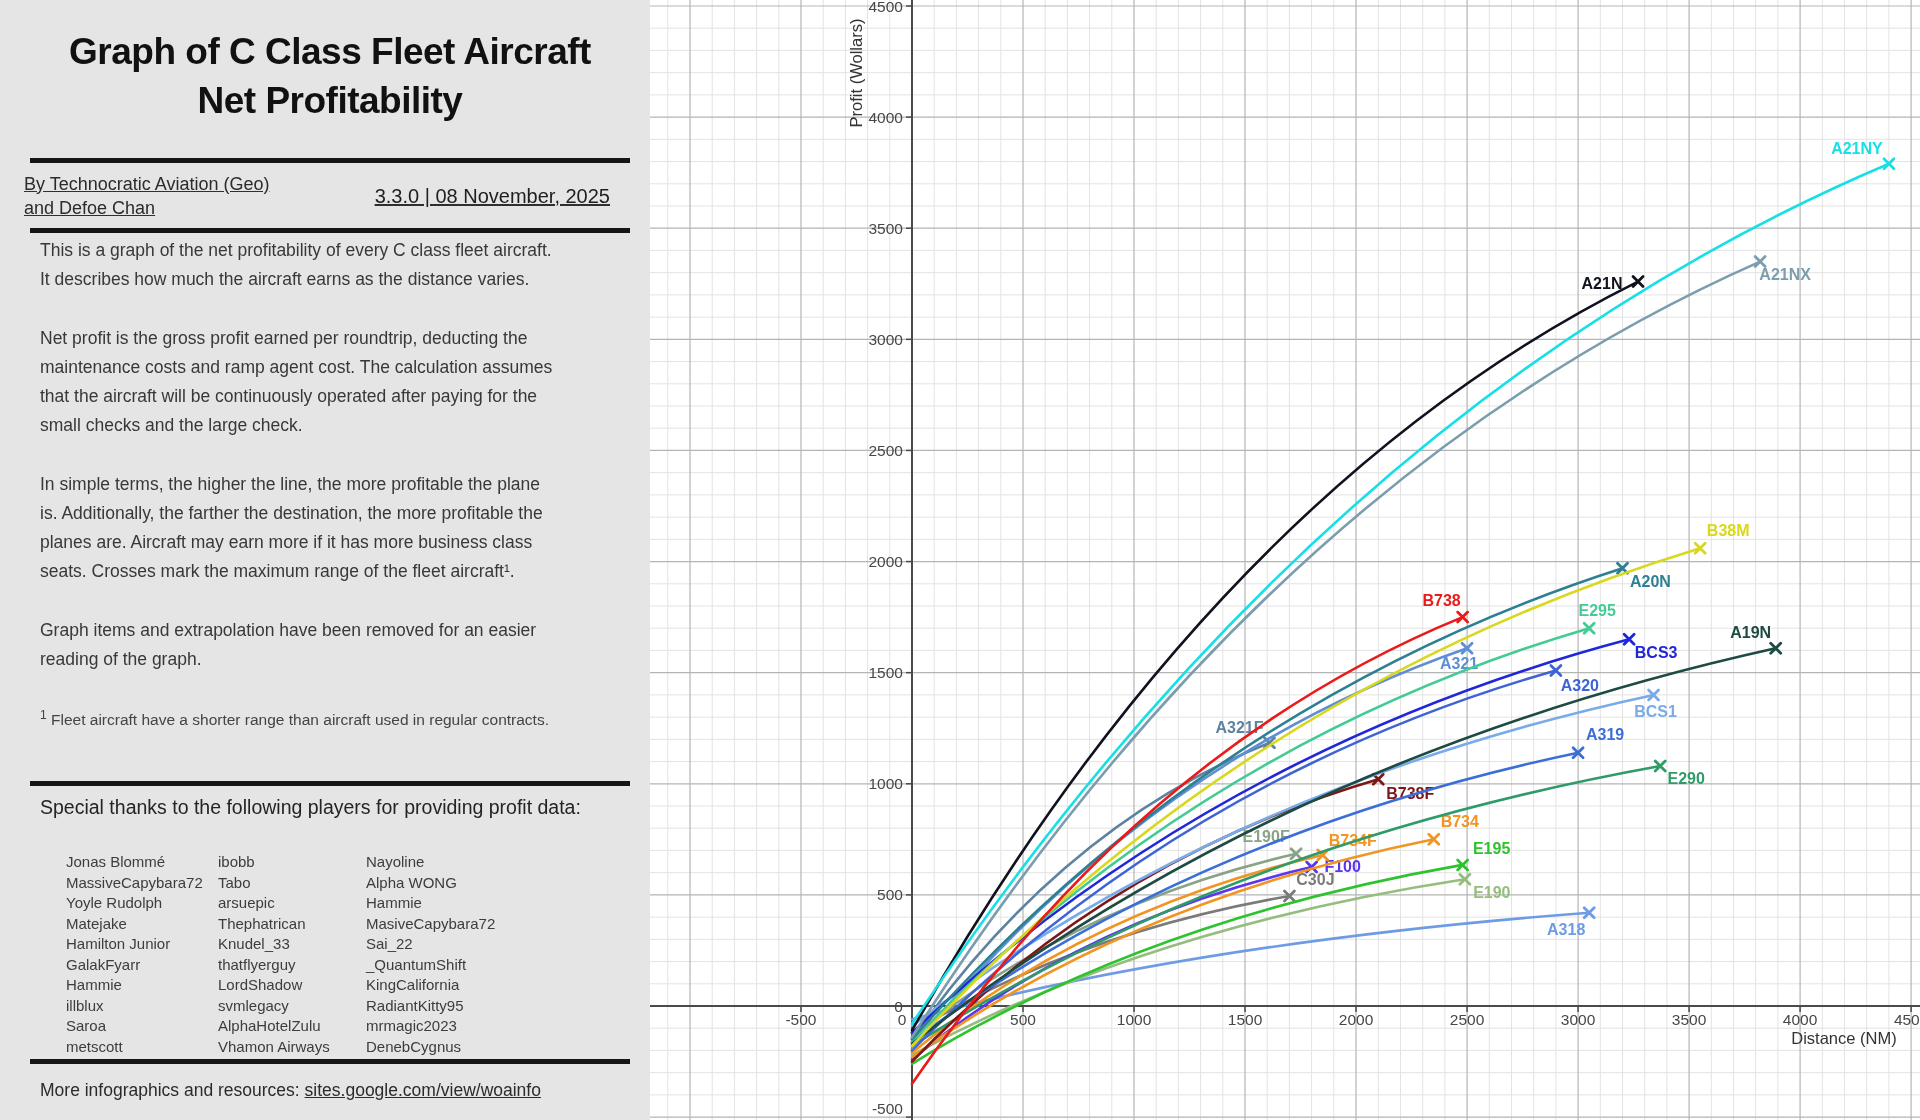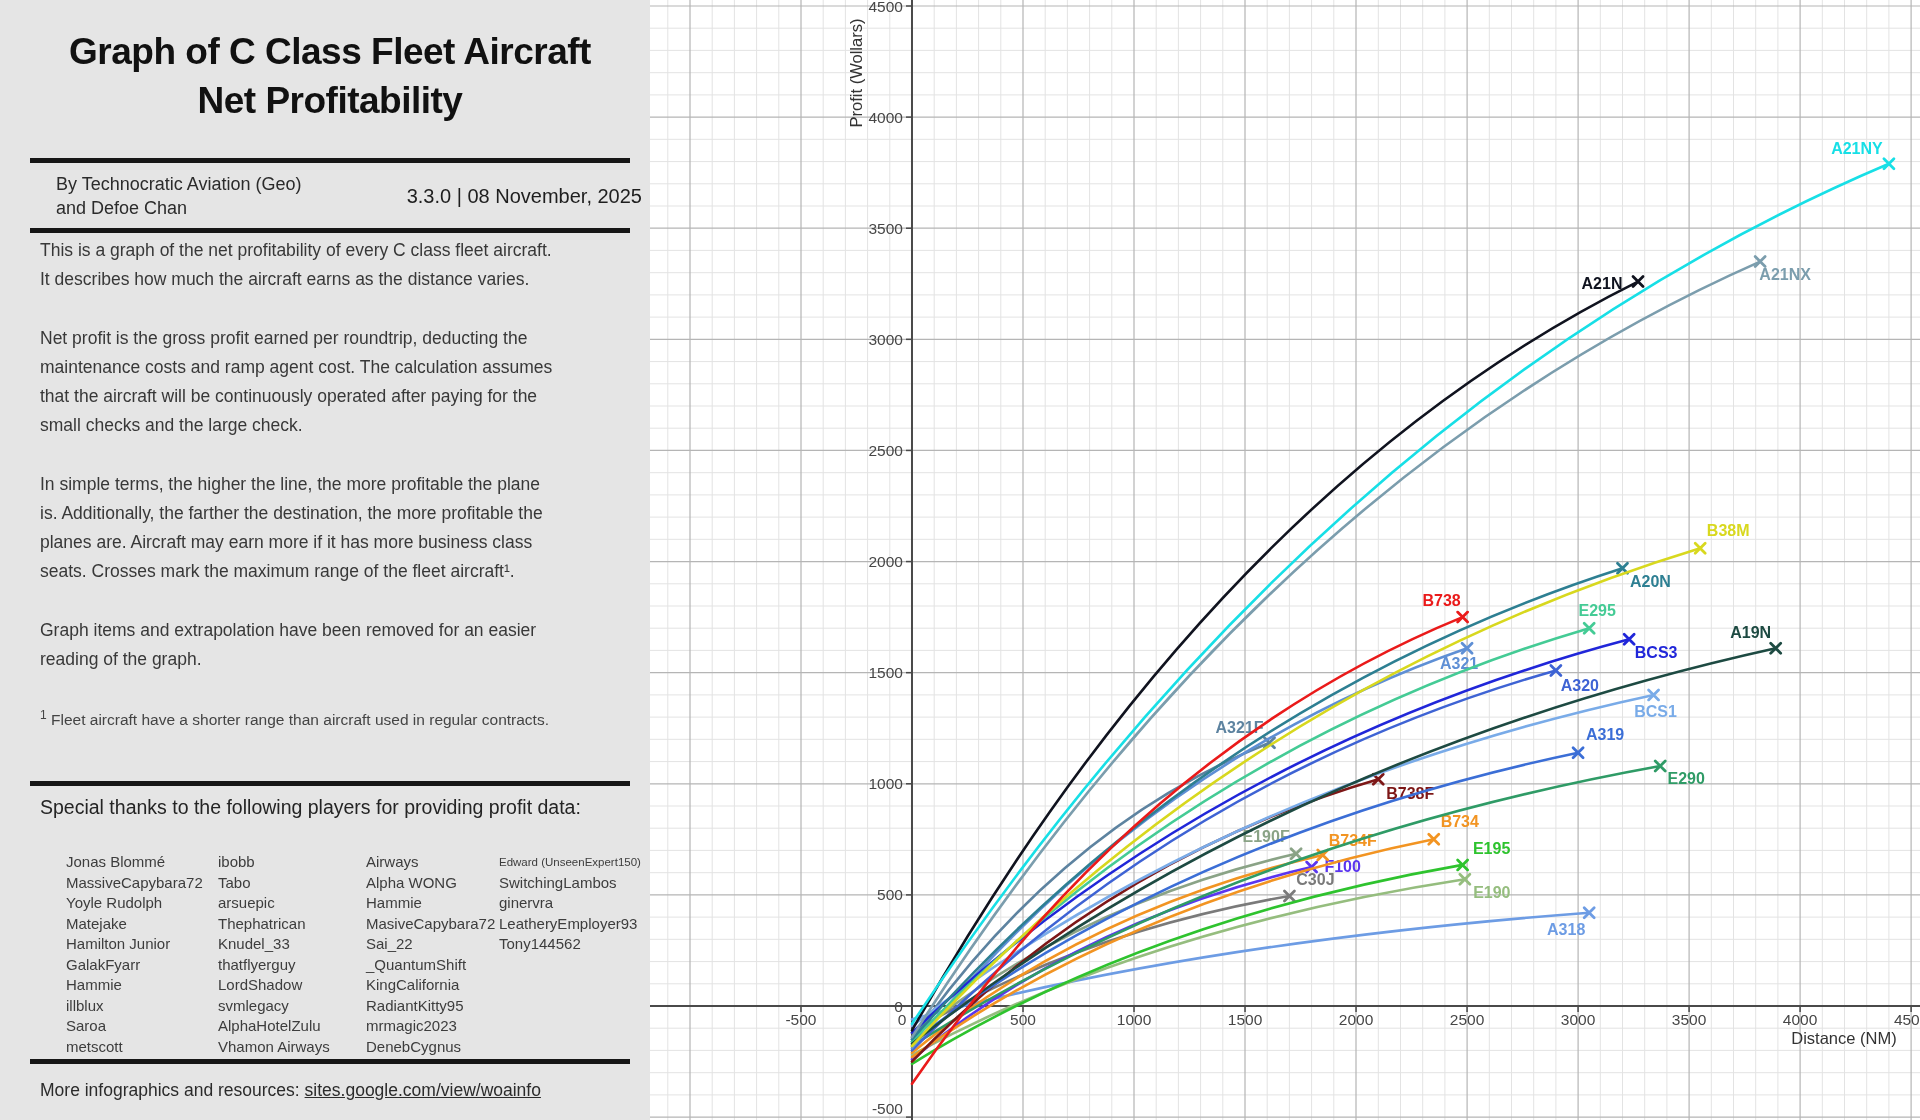--- a/index.html
+++ b/index.html
@@ -3,22 +3,22 @@
 <meta charset="utf-8">
 <style>
   html,body{margin:0;padding:0;background:#ffffff;}
   .page{position:relative;width:1920px;height:1120px;background:#fff;overflow:hidden;
         font-family:"Liberation Sans",sans-serif;color:#2f2f2f;}
   .panel{position:absolute;left:0;top:0;width:650px;height:1120px;background:#e5e5e5;}
   .title-block{position:absolute;top:28px;left:40px;width:580px;text-align:center;
                font-size:37px;font-weight:bold;color:#111;line-height:1.32;letter-spacing:-0.5px;}
   .rule{position:absolute;left:30px;width:600px;height:5px;background:#161616;}
   .rule1{top:158px;} .rule2{top:228px;} .rule3{top:781px;} .rule4{top:1059px;}
-  .byline-row{position:absolute;top:168px;left:56px;width:590px;height:56px;
-              display:flex;justify-content:space-between;align-items:center;}
+  .byline-row{position:absolute;top:168px;left:24px;width:590px;height:56px;
+              display:flex;justify-content:space-between;align-items:center;text-decoration:underline;}
   .byline{font-size:18px;line-height:1.35;color:#2b2b2b;}
   .version{font-size:20px;color:#1e1e1e;padding-right:4px;}
   .paragraphs{position:absolute;top:236px;left:40px;width:595px;}
   .paragraphs p{font-size:17.5px;line-height:29px;margin:0 0 30px 0;color:#383838;white-space:pre-line;}
   .footnote{position:absolute;top:708px;left:40px;width:590px;font-size:15.5px;color:#444;}
   .footnote sup{font-size:12px;}
   .thanks{position:absolute;top:796px;left:40px;width:600px;font-size:19.5px;color:#242424;}
   .credits{position:absolute;top:852px;left:40px;width:600px;display:flex;margin-left:26px;}
   .credit-col{font-size:15px;line-height:20.5px;color:#3d3d3d;}
   .credit-col:nth-child(1){width:152px;} .credit-col:nth-child(2){width:148px;}
@@ -94,37 +94,30 @@
           <div class="credit-item">arsuepic</div>
           <div class="credit-item">Thephatrican</div>
           <div class="credit-item">Knudel_33</div>
           <div class="credit-item">thatflyerguy</div>
           <div class="credit-item">LordShadow</div>
           <div class="credit-item">svmlegacy</div>
           <div class="credit-item">AlphaHotelZulu</div>
           <div class="credit-item">Vhamon Airways</div>
         </div>
         <div class="credit-col">
-          <div class="credit-item">Airways</div>
+          <div class="credit-item">Nayoline</div>
           <div class="credit-item">Alpha WONG</div>
           <div class="credit-item">Hammie</div>
           <div class="credit-item">MasiveCapybara72</div>
           <div class="credit-item">Sai_22</div>
           <div class="credit-item">_QuantumShift</div>
           <div class="credit-item">KingCalifornia</div>
           <div class="credit-item">RadiantKitty95</div>
           <div class="credit-item">mrmagic2023</div>
           <div class="credit-item">DenebCygnus</div>
-        </div>
-        <div class="credit-col">
-          <div class="credit-item small">Edward (UnseenExpert150)</div>
-          <div class="credit-item">SwitchingLambos</div>
-          <div class="credit-item">ginervra</div>
-          <div class="credit-item">LeatheryEmployer93</div>
-          <div class="credit-item">Tony144562</div>
         </div>
       </div>
 
     <div class="rule rule4"></div>
 
     <div class="footerline">
       <span>More infographics and resources: </span><span class="link">sites.google.com/view/woainfo</span>
     </div>
   </aside>
 

